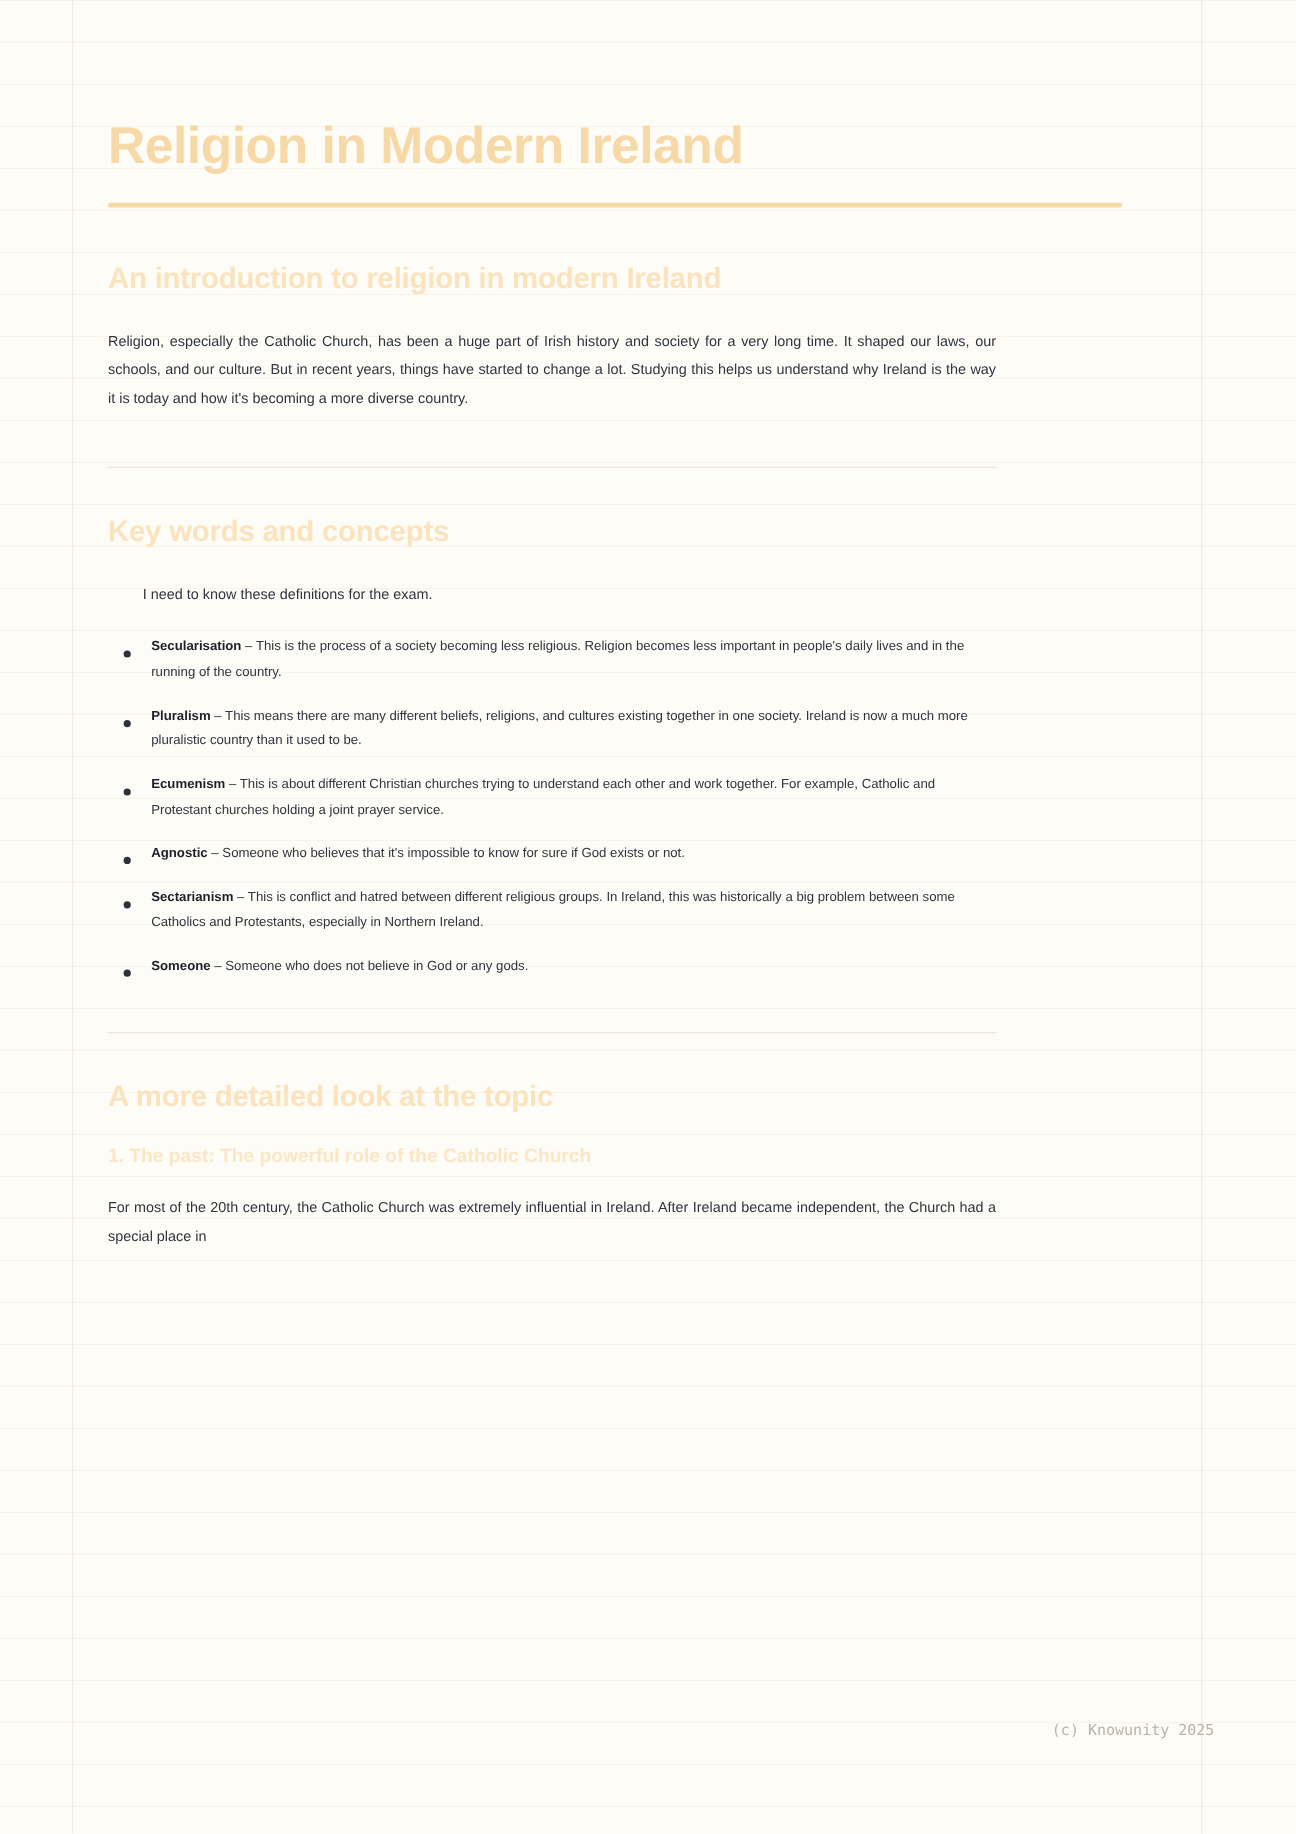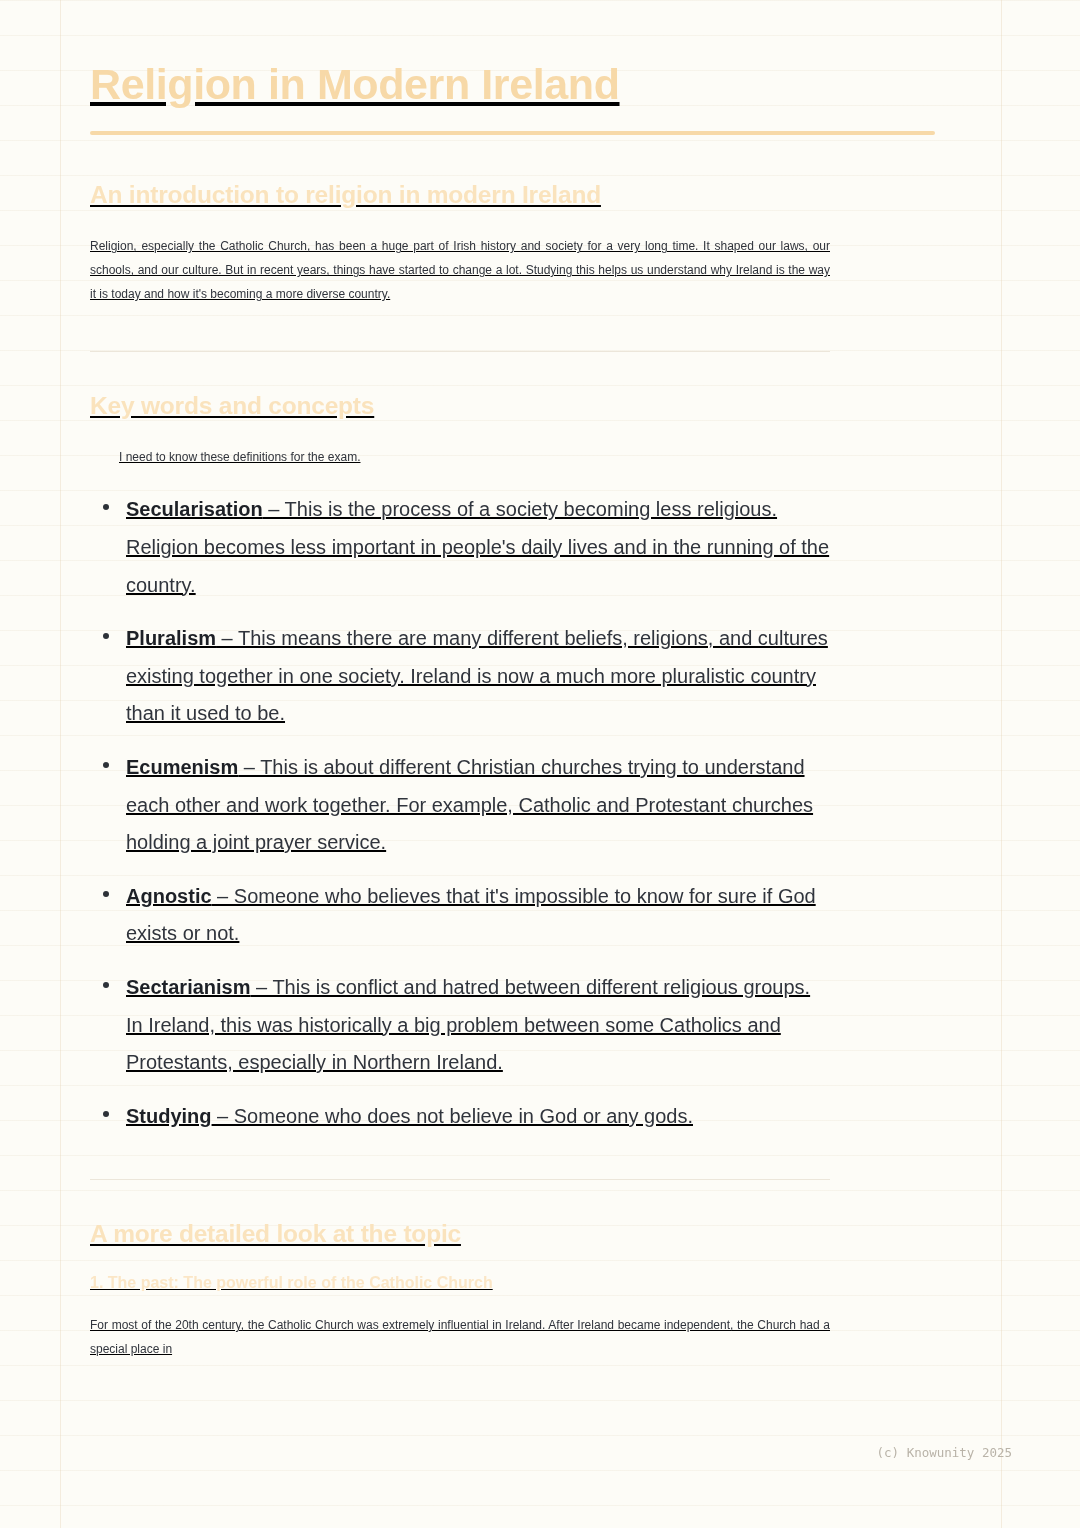--- a/index.html
+++ b/index.html
@@ -44,23 +44,22 @@
     bottom: 0;
     right: 78px;
     width: 1px;
     background: rgba(225, 205, 175, 0.35);
     z-index: 0;
   }
 
   .page {
     position: relative;
     z-index: 1;
-    padding: 60px 152px 0 90px;
+    padding: 98px 152px 0 90px;
     box-sizing: border-box;
-    text-decoration: underline;
   }
 
   h1.doc-title {
     font-size: 43px;
     line-height: 1.15;
     font-weight: 700;
     color: #f7d9a8;
     margin: 0 0 22px 0;
     letter-spacing: -0.4px;
   }
@@ -110,21 +109,21 @@
   ul.defs {
     list-style: none;
     margin: 22px 0 0 0;
     padding: 0;
     max-width: 740px;
   }
   ul.defs > li {
     position: relative;
     padding-left: 36px;
     margin-bottom: 16px;
-    font-size: 20px;
+    font-size: 11px;
     line-height: 1.88;
     color: #30343c;
   }
   ul.defs > li::before {
     content: "";
     position: absolute;
     left: 13px;
     top: 13px;
     width: 6px;
     height: 6px;
@@ -132,21 +131,21 @@
     background: #2d3138;
   }
   ul.defs .term {
     font-weight: 700;
     color: #1d2026;
   }
 
   .footer-credit {
     position: absolute;
     right: 68px;
-    bottom: 68px;
+    bottom: 79px;
     font-size: 12.5px;
     color: #b9b3a8;
     font-family: "DejaVu Sans Mono", monospace;
     z-index: 2;
   }
 </style>
 </head>
 <body>
 
 <div class="paper-lines"></div>
@@ -176,21 +175,21 @@
     <li>
       <span class="term">Ecumenism</span><span> – This is about different Christian churches trying to understand each other and work together. For example, Catholic and Protestant churches holding a joint prayer service.</span>
     </li>
     <li>
       <span class="term">Agnostic</span><span> – Someone who believes that it's impossible to know for sure if God exists or not.</span>
     </li>
     <li>
       <span class="term">Sectarianism</span><span> – This is conflict and hatred between different religious groups. In Ireland, this was historically a big problem between some Catholics and Protestants, especially in Northern Ireland.</span>
     </li>
     <li>
-      <span class="term">Studying</span><span> – Someone who does not believe in God or any gods.</span>
+      <span class="term">Someone</span><span> – Someone who does not believe in God or any gods.</span>
     </li>
   </ul>
 
   <div class="divider"></div>
 
   <h2 class="section-title">A more detailed look at the topic</h2>
   <h3 class="sub-title">1. The past: The powerful role of the Catholic Church</h3>
   <p class="body-text">For most of the 20th century, the Catholic Church was extremely influential in Ireland. After Ireland became independent, the Church had a special place in</p>
 
 </div>

